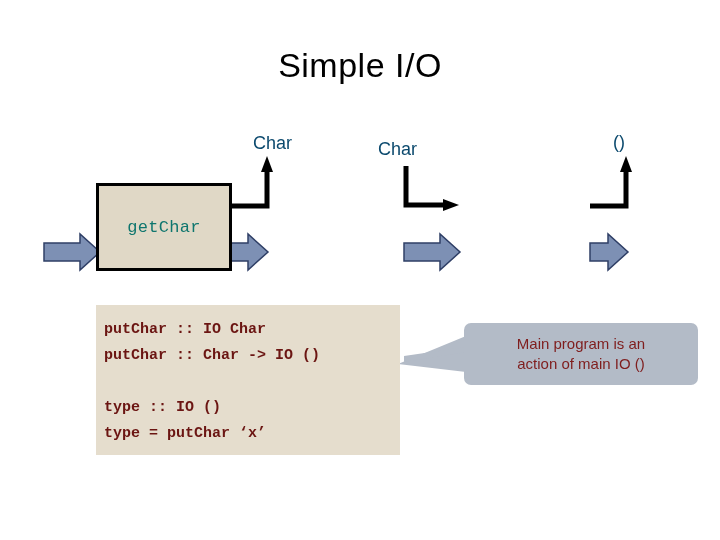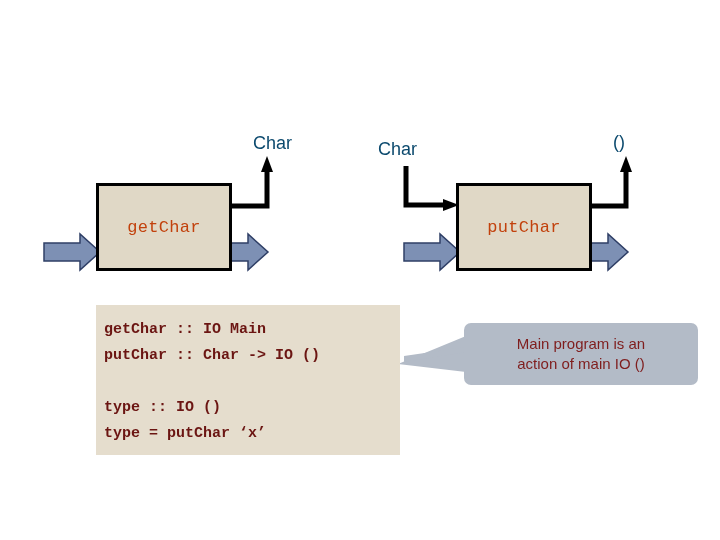--- a/index.html
+++ b/index.html
@@ -37,21 +37,21 @@
     background: #e0d8c6;
     border: 3px solid #000000;
     box-sizing: border-box;
     display: flex;
     align-items: center;
     justify-content: center;
   }
   .proc-label {
     font-family: "Liberation Mono", "DejaVu Sans Mono", monospace;
     font-size: 17px;
-    color: #c2410c;
+    color: #0f766e;
     letter-spacing: 0.3px;
     white-space: nowrap;
   }
   #box-getchar { left: 96px;  top: 183px; width: 136px; height: 88px; }
   #box-putchar { left: 456px; top: 183px; width: 136px; height: 88px; }
 
   
   .type-label {
     position: absolute;
     font-family: Liberation Sans, sans-serif;
@@ -113,20 +113,21 @@
     color: #7f1d1d;
     line-height: 20px;
     white-space: nowrap;
   }
 </style>
 </head>
 <body>
 
 <div id="slide">
 
+  <div id="title">Simple I/O</div>
 
   <svg id="overlay" viewBox="0 0 720 540" width="720" height="540" xmlns="http://www.w3.org/2000/svg">
 
     <g>
       <path d="M 230 206 L 267 206 L 267 168" fill="none" stroke="#000000" stroke-width="5"></path>
       <polygon points="267,156 261,172 273,172" fill="#000000"></polygon>
     </g>
 
     <g>
       <path d="M 406 166 L 406 205 L 446 205" fill="none" stroke="#000000" stroke-width="5"></path>
@@ -154,30 +155,27 @@
     <g>
       <polygon points="466,336 466,372 398,364" fill="#b3bbc7"></polygon>
       <polygon points="404,356 466,347 466,352 404,362" fill="#b3bbc7"></polygon>
     </g>
   </svg>
 
   <div class="proc-box" id="box-getchar">
     <span class="proc-label">getChar</span>
   </div>
 
-  <div class="proc-box" id="box-putchar">
-    <span class="proc-label">putChar</span>
-  </div>
 
   <div class="type-label" id="label-getchar-out">Char</div>
   <div class="type-label" id="label-putchar-in">Char</div>
   <div class="type-label" id="label-putchar-out">()</div>
 
   <div id="code-block">
-    <div class="code-line">getChar :: IO Main</div>
+    <div class="code-line">putChar :: IO Char</div>
     <div class="code-line">putChar :: Char -&gt; IO ()</div>
     <div class="code-line blank"></div>
     <div class="code-line">type :: IO ()</div>
     <div class="code-line">type = putChar ‘x’</div>
   </div>
 
   <div id="callout">
     <div class="callout-line">Main program is an</div>
     <div class="callout-line">action of main IO ()</div>
   </div>

